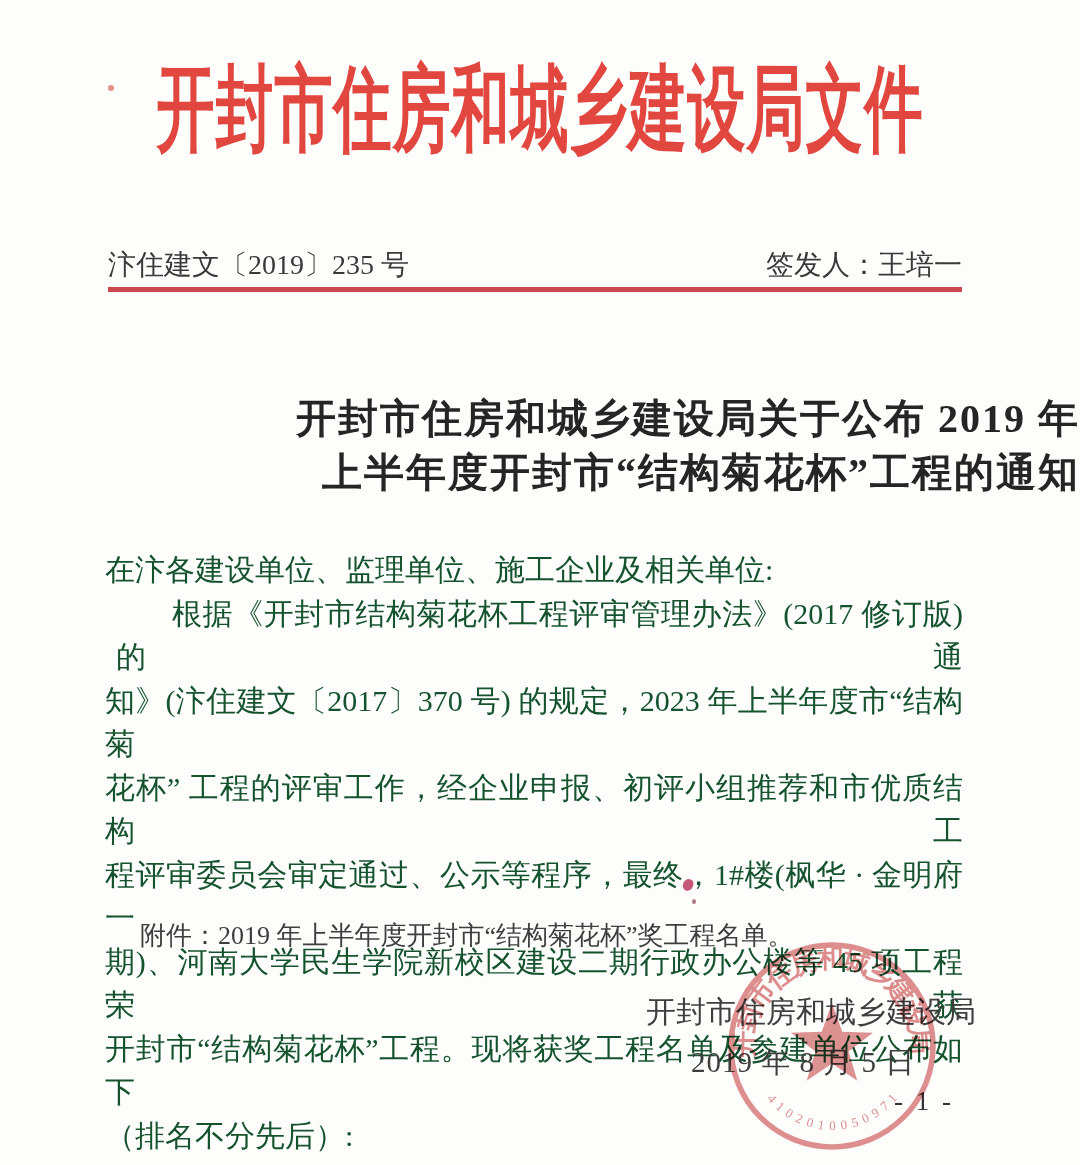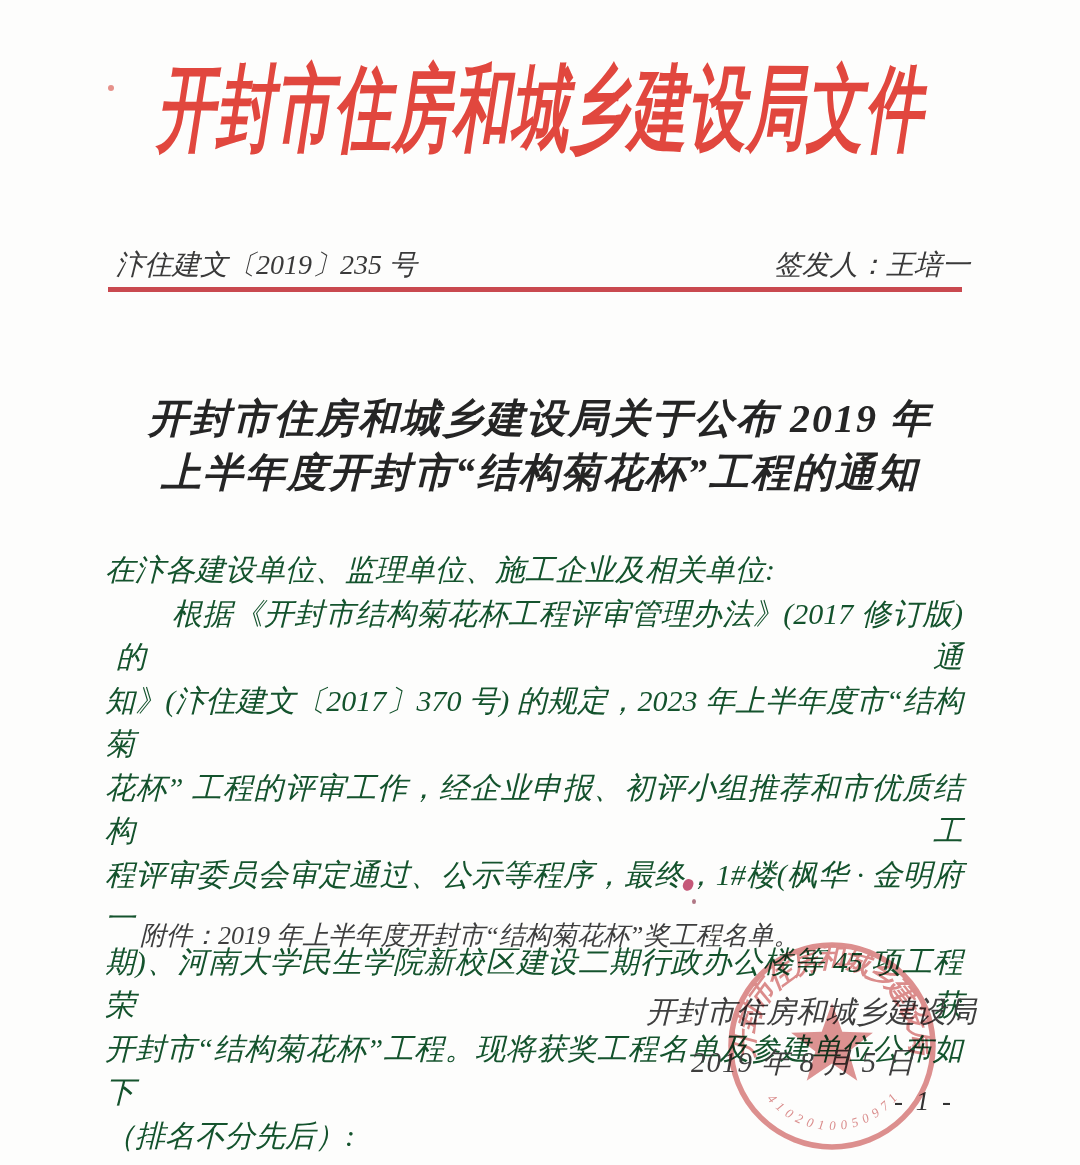--- a/index.html
+++ b/index.html
@@ -1,45 +1,44 @@
 <!DOCTYPE html>
 <html><head>
 <meta charset="utf-8">
 <style>
   html,body { margin:0; padding:0; background:#ffffff; }
   .page {
     position:relative; width:1080px; height:1165px;
     background:#fdfdfc; overflow:hidden;
     font-family:"Liberation Serif","DejaVu Serif",serif;
     color:#3f3f3f;
-    font-style:italic;
   }
   
   .letterhead {
     position:absolute; top:34px; left:0; width:100%; height:152px;
     display:flex; align-items:center; justify-content:center;
   }
   .lh-text {
     font-size:58px; font-weight:900; color:#e1473e;
     transform:scaleY(1.62); white-space:nowrap; letter-spacing:1px;
   }
   
   .docline {
     position:absolute; top:246px; left:108px; width:854px;
     display:flex; justify-content:space-between;
-    font-size:28px; color:#3a3a3a; white-space:nowrap;margin-left:8px;
+    font-size:28px; color:#3a3a3a; white-space:nowrap;
   }
   .redrule {
     position:absolute; top:287px; left:108px; width:854px; height:5px;
     background:#c9494f;
   }
   
   .doc-title {
     position:absolute; top:392px; left:0; width:100%;
-    text-align:center; font-size:40px; font-weight:700; color:#252525;
+    text-align:right; font-size:40px; font-weight:700; color:#252525;
     line-height:54px; letter-spacing:2px;
   }
   
   .bodyblock {
     position:absolute; top:548px; left:105px; width:858px;
     font-size:30px; line-height:43.5px; color:#14532d;
   }
   .bl { white-space:nowrap; }
   .bl.fill { white-space:normal; text-align:justify; text-align-last:justify; }
   .bl.indent { text-indent:56px;margin-left:11px; }

